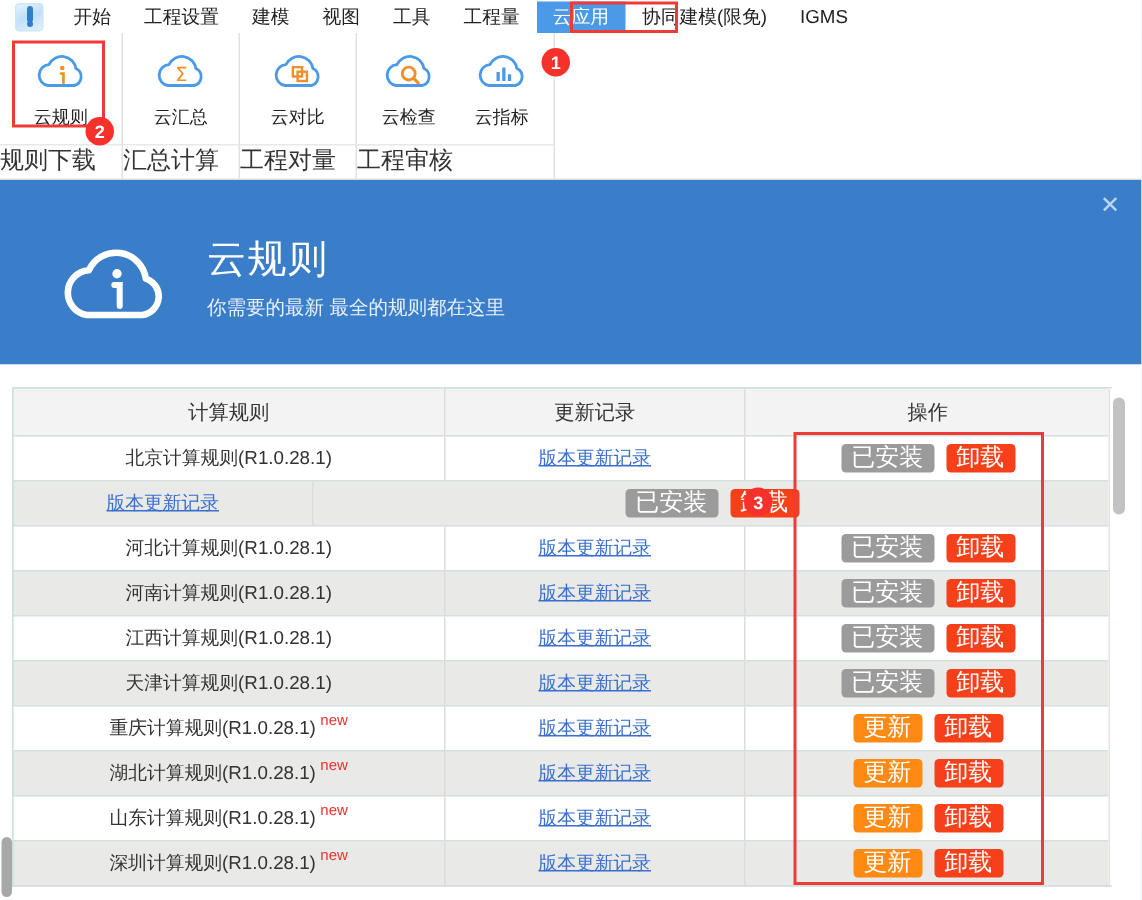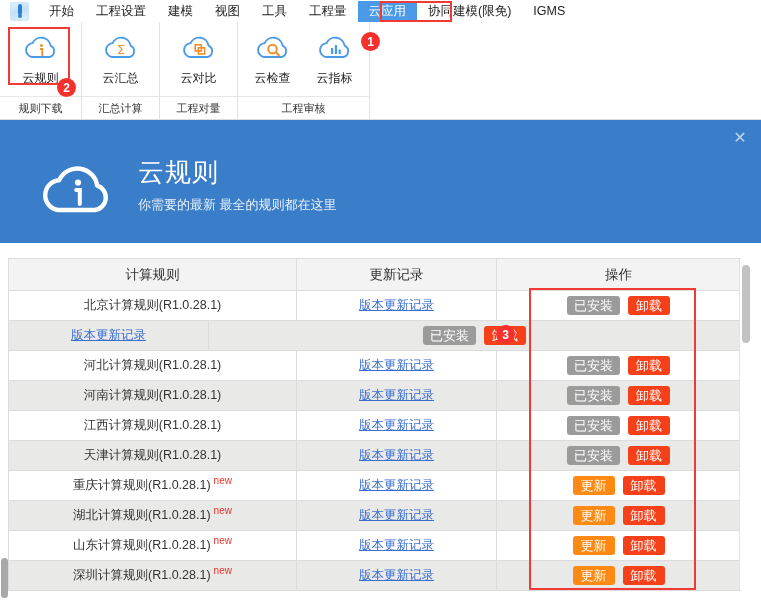--- a/index.html
+++ b/index.html
@@ -83,24 +83,24 @@
     align-items: center; justify-content: flex-start;
     border-right: 1px solid #e2e2e2;
     box-sizing: border-box;
   }
   .group .group-items {
     display: flex; flex-direction: row; align-items: flex-start;
     justify-content: center;
     height: 72px; padding-top: 6px;
   }
   .group .group-title {
-    font-size: 11px; color: #333;
+    font-size: 16px; color: #333;
     height: 24px; line-height: 22px;
     border-top: 1px solid #e8e8e8;
-    width: 100%; text-align: center;
+    width: 100%; text-align: left;
     box-sizing: border-box;
   }
   .rbtn {
     width: 62px;
     display: flex; flex-direction: column; align-items: center;
     cursor: default;
   }
   .rbtn .ico { width: 40px; height: 40px; }
   .rbtn .lbl { font-size: 12px; color: #222; margin-top: 2px; }
 
@@ -205,24 +205,24 @@
   }
   .newtag {
     color: #e8342c; font-size: 10px; vertical-align: super;
     margin-left: 3px; line-height: 1; font-weight: normal;
     position: relative; top: -5px;
   }
   .btn {
     display: inline-flex; align-items: center; justify-content: center;
     height: 19px; min-width: 42px;
     padding: 0 7px;
-    font-size: 13px; color: #fff;
+    font-size: 16px; color: #fff;
     border-radius: 3px;
     cursor: default; border: none;
-    font-family: Liberation Sans, sans-serif;
+    font-family: Liberation Mono, monospace;
     line-height: 1;
   }
   .btn-installed { background: #9b9b9b; }
   .btn-update    { background: #ff8a13; }
   .btn-uninstall { background: #f5401a; }
 
   .ops-highlight {
     position: absolute;
     left: 529px; top: 288px;
     width: 167px; height: 302px;

